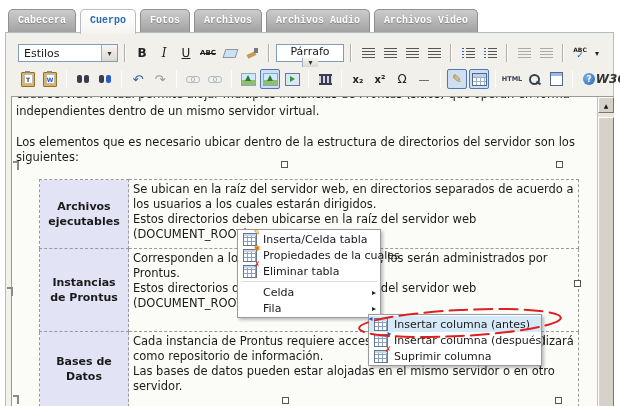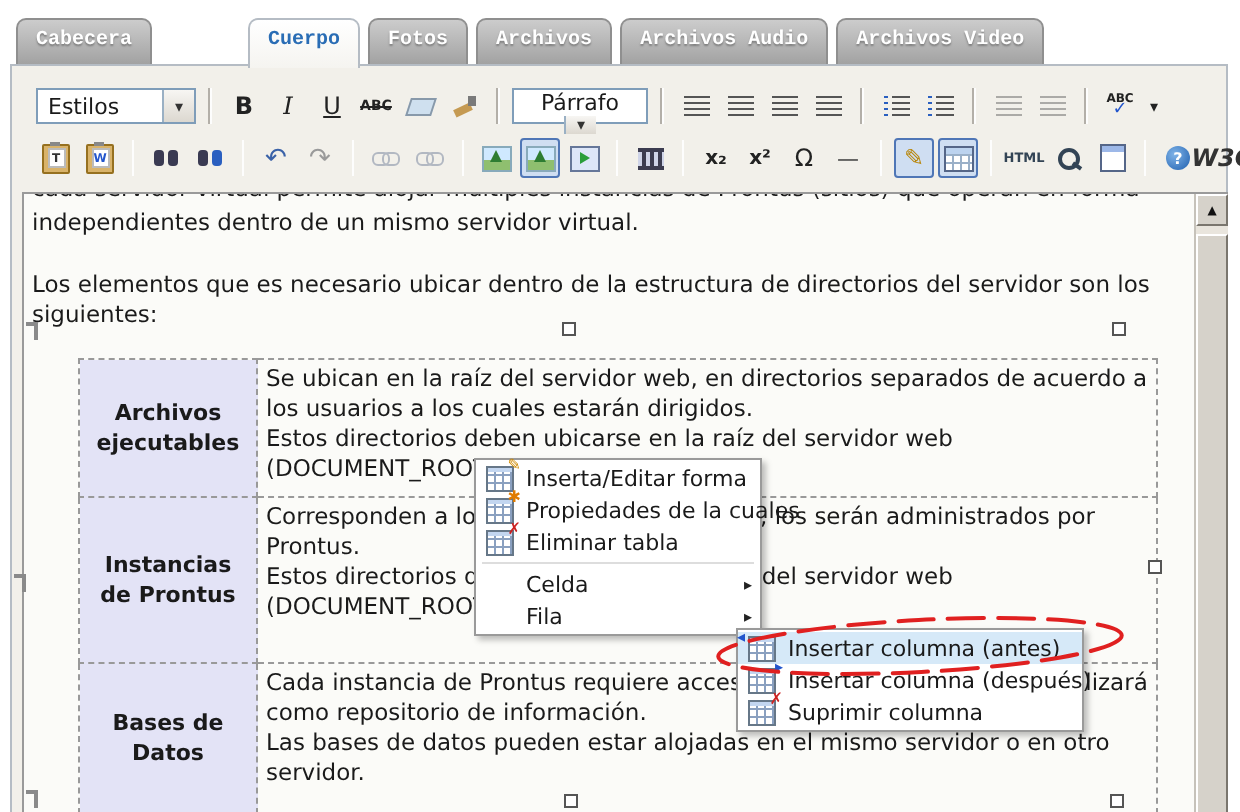--- a/index.html
+++ b/index.html
@@ -6,38 +6,38 @@
   body{width:620px;height:406px;overflow:hidden;}
   #stage{position:relative;width:620px;height:406px;background:#fff;
          font-family:"DejaVu Sans","Liberation Sans",sans-serif;color:#1a1a1a;}
 
   
   .tabs{position:absolute;left:8px;top:9px;display:flex;gap:4px;z-index:6;}
   .tab{background:linear-gradient(#cccccc,#a2a2a2);border:1px solid #8f8f8f;border-bottom:none;
        border-radius:5px 5px 0 0;color:#fff;font-weight:bold;font-size:10px;
        padding:5px 9px 6px;text-shadow:0 1px 1px #7d7d7d;cursor:default;font-family:Liberation Mono, monospace;}
   .tab.active{background:linear-gradient(#ffffff,#f5f4f0);color:#2a6db5;border-color:#b5bcc4;
-       text-shadow:none;padding-bottom:8px;margin-bottom:-2px;margin-left:44px;}
+       text-shadow:none;padding-bottom:8px;margin-bottom:-2px;}
 
   
   .panel{position:absolute;left:5px;top:32px;width:609px;height:374px;box-sizing:border-box;
          border:1px solid #b5bcc4;border-bottom:none;background:#f2f0ea;}
   .tbrow{display:flex;align-items:center;height:26px;padding-left:12px;gap:2px;}
   .tbrow.r1{margin-top:7px;}
   .sep{width:1px;height:18px;background:#b3afa8;border-right:1px solid #fdfdfd;margin:0 4px;}
   .tbtn{min-width:20px;height:20px;display:inline-flex;align-items:center;justify-content:center;
         font-size:11px;color:#222;border:1px solid transparent;border-radius:2px;box-sizing:border-box;}
   .tbtn.pressed{border:1px solid #4f76b6;background:#cfdef2;}
   .tbtn.gray{opacity:.4;}
   .dd{height:18px;background:#fff;border:1px solid #7f9db9;display:inline-flex;align-items:center;
       font-size:11px;box-sizing:border-box;}
   .dd .lbl{padding:0 5px;flex:1;white-space:nowrap;}
   .dd .caret{width:15px;height:16px;border-left:1px solid #9ab0c4;background:linear-gradient(#f7f6f3,#dcd8d0);
       display:flex;align-items:center;justify-content:center;font-size:8px;color:#333;}
-  .dd.styles{width:80px;} .dd.fmt{width:68px;flex-direction:column;}
+  .dd.styles{width:100px;} .dd.fmt{width:68px;flex-direction:column;}
 
   .g-b{font-weight:bold;font-size:12px;} .g-i{font-style:italic;font-family:"DejaVu Serif",serif;font-size:12px;}
   .g-u{text-decoration:underline;font-size:12px;}
   .g-abc{font-size:7px;font-weight:bold;text-decoration:line-through;}
   .g-sub,.g-sup{font-size:10px;font-weight:bold;} .g-om{font-size:12px;} .g-hr{font-size:11px;color:#444;}
   .g-html{font-size:6.5px;font-weight:bold;color:#345;} .g-w3c{font-size:12px;font-weight:bold;font-style:italic;color:#333;}
   .g-undo{color:#3a62a8;font-size:13px;} .g-redo{color:#9a9a9a;font-size:13px;}
   .g-pencil{color:#b8860b;font-size:12px;}
   .stripes{width:13px;height:11px;background:repeating-linear-gradient(to bottom,#555 0 1px,transparent 1px 3px);}
   .bul{width:13px;height:11px;background:
@@ -322,21 +322,21 @@
   <span class="mk" style="left:7px;top:287px;"></span>
   <span class="mk" style="left:13px;top:395px;"></span>
 
   <div class="cmenu">
     <div class="cmi">
       <span class="ic">
           <span class="mgrid">
             <span class="mbadge b-edit">✎</span>
           </span>
         </span>
-      <span>Inserta/Editar forma</span>
+      <span>Inserta/Celda tabla</span>
     </div>
     <div class="cmi">
       <span class="ic">
           <span class="mgrid">
             <span class="mbadge b-props">✱</span>
           </span>
         </span>
       <span>Propiedades de la cuales</span>
     </div>
     <div class="cmi">

